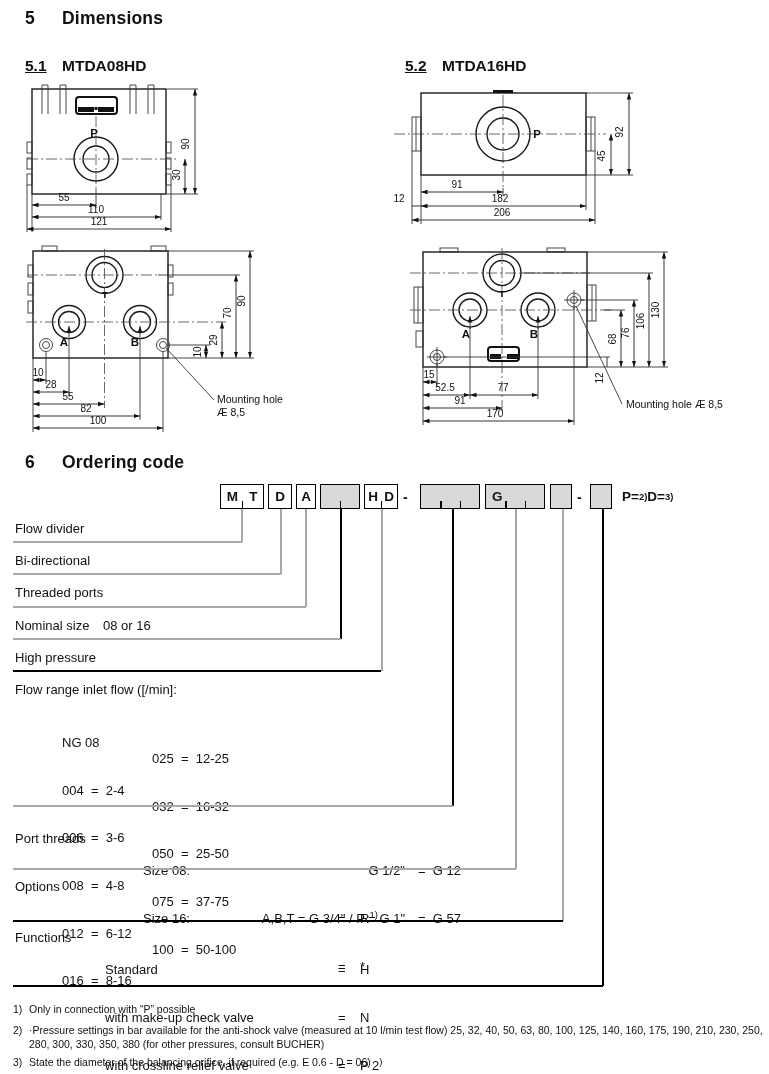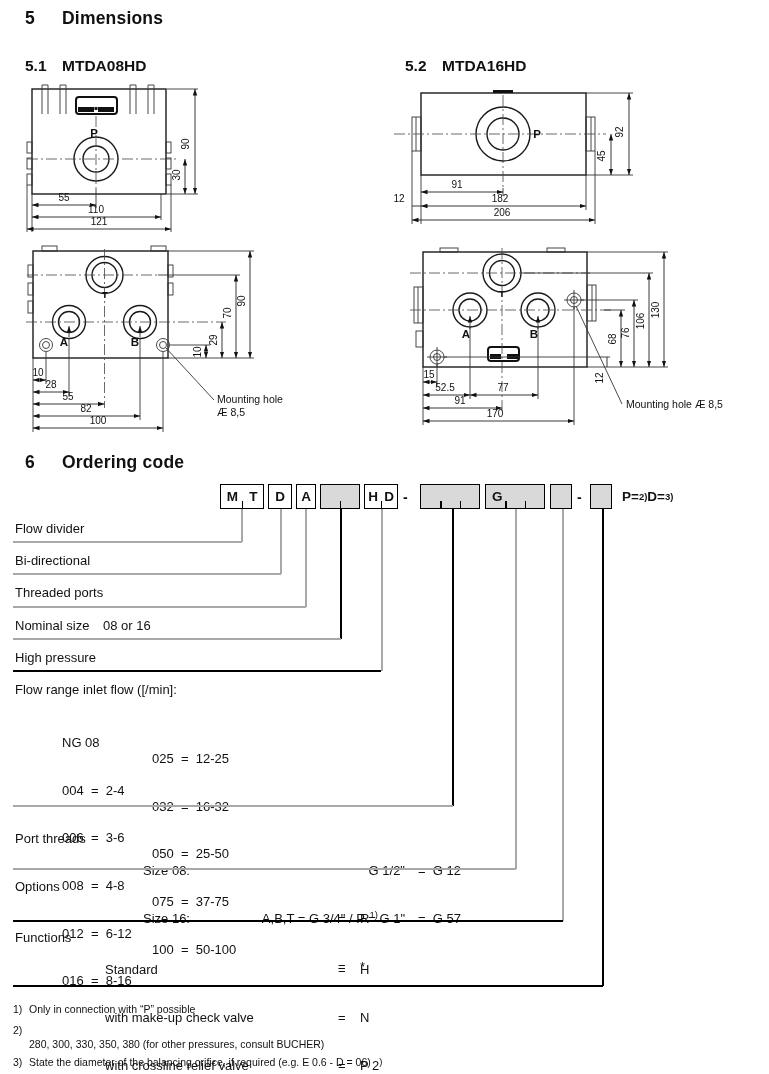--- a/index.html
+++ b/index.html
@@ -1,21 +1,21 @@
 <!DOCTYPE html>
 <html><head>
 <meta charset="utf-8">
 <style>
   html,body{margin:0;padding:0;background:#fff;}
   #page{position:relative;width:769px;height:1074px;background:#fff;overflow:hidden;
         font-family:"Liberation Sans",sans-serif;color:#111;}
   .h1{position:absolute;display:flex;font-size:17.5px;font-weight:bold;letter-spacing:.2px;}
   .h1 .num{width:37px;flex:0 0 37px;}
   .h2{position:absolute;display:flex;font-size:15.5px;font-weight:bold;}
-  .h2 .num{width:37px;flex:0 0 37px;}
+  .h2 .num{width:37px;flex:0 0 37px;text-decoration:underline;}
   svg{position:absolute;overflow:visible;}
   svg .bd{fill:none;stroke:#1a1a1a;stroke-width:1.4;}
   svg .thin{fill:none;stroke:#333;stroke-width:0.9;}
   svg .dim{fill:none;stroke:#222;stroke-width:0.9;}
   svg .cl{fill:none;stroke:#444;stroke-width:0.8;stroke-dasharray:11 3 2 3;}
   svg text{fill:#111;}
   svg .dt{font-size:10px;text-anchor:middle;font-family:"Liberation Sans",sans-serif;}
   svg .pt{font-size:11.5px;font-weight:bold;text-anchor:middle;font-family:"Liberation Sans",sans-serif;}
   svg .ps{font-size:9.5px;font-weight:bold;text-anchor:middle;font-family:"Liberation Sans",sans-serif;}
   svg .nt{font-size:10.5px;text-anchor:start;font-family:"Liberation Sans",sans-serif;}
@@ -429,17 +429,18 @@
   <div class="stack" style="left:360px;top:930px">
     <div>H</div>
     <div>N</div>
     <div><span>P 2</span><span class="sup">)</span></div>
   </div>
   <div class="hline black-line" style="left:13px;top:985px;width:590px"></div>
 
   <div class="fn" style="left:13px;top:1003px">1)</div>
   <div class="fn" style="left:29px;top:1003px">Only in connection with “P” possible</div>
   <div class="fn" style="left:13px;top:1024px">2)</div>
+  <div class="fn" style="left:29px;top:1024px">·Pressure settings in bar available for the anti-shock valve (measured at 10 l/min test flow) 25, 32, 40, 50, 63, 80, 100, 125, 140, 160, 175, 190, 210, 230, 250,</div>
   <div class="fn" style="left:29px;top:1038px">280, 300, 330, 350, 380 (for other pressures, consult BUCHER)</div>
   <div class="fn" style="left:13px;top:1056px">3)</div>
   <div class="fn" style="left:29px;top:1056px">State the diameter of the balancing orifice, if required (e.g. E 0.6 - D = 06)</div>
 
 </div>
 
 </body></html>

